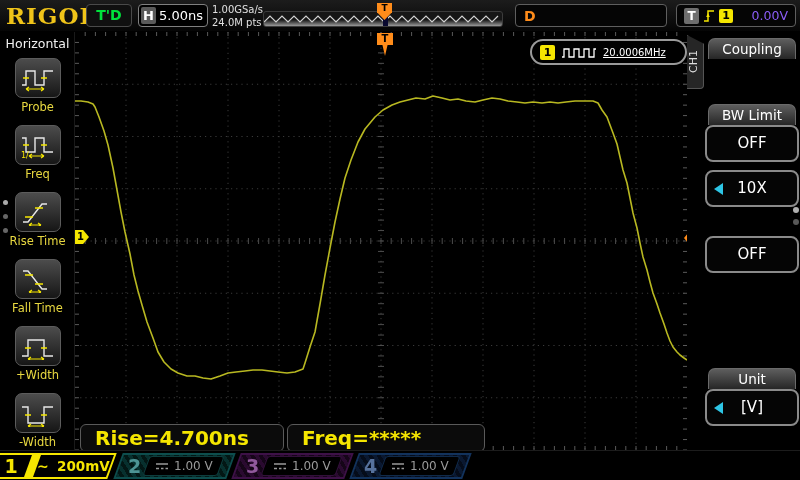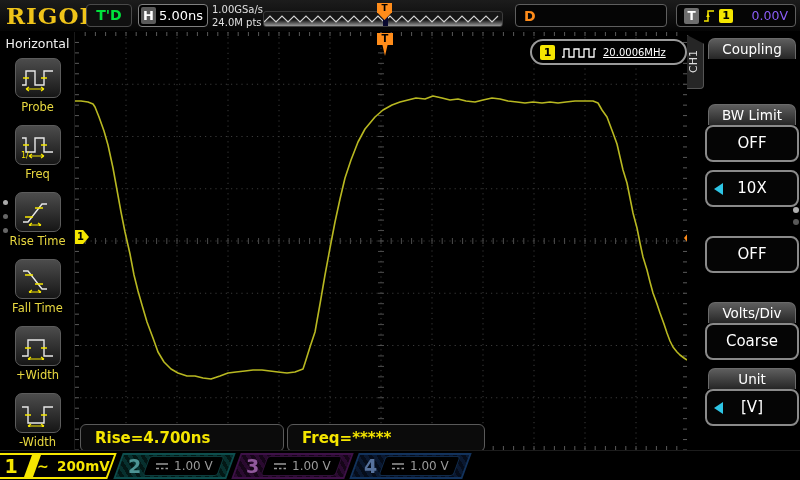--- a/index.html
+++ b/index.html
@@ -35,21 +35,21 @@
   .page-dot { position:absolute; width:5px; height:5px; border-radius:50%; }
 
   
   #grat { position:absolute; left:75px; top:32px; width:612px; height:418px; background:#000; }
   #grat svg { position:absolute; left:0; top:0; }
 
   .counter-box { position:absolute; left:530px; top:39px; width:157px; height:26px; background:#000; border:2px solid #9a9a9a; border-radius:13px; display:flex; align-items:center; gap:6px; padding:0 8px; }
   .counter-chip { width:15px; height:15px; background:#f5e600; border-radius:2px; color:#000; font-weight:bold; font-size:11px; text-align:center; line-height:15px; }
   .counter-val { color:#fff; font-size:10px;text-decoration:underline; }
 
-  .meas-box { position:absolute; top:424px; height:28px; background:#0b0b0b; border:1px solid #5a5a5a; border-radius:6px; color:#f5e600; font-weight:bold; font-size:15px; line-height:26px; padding-left:14px; }
+  .meas-box { position:absolute; top:424px; height:28px; background:#0b0b0b; border:1px solid #5a5a5a; border-radius:6px; color:#f5e600; font-weight:bold; font-size:20px; line-height:26px; padding-left:14px; }
   #meas1 { left:80px; width:204px; }
   #meas2 { left:287px; width:198px; }
 
   .trig-pos-marker { position:absolute; left:377px; top:33px; width:16px; height:23px; background:#ff8c1a; clip-path:polygon(0 0,100% 0,100% 52%,66% 52%,50% 100%,34% 52%,0 52%); color:#000; font-weight:bold; font-size:10px; text-align:center; line-height:12px; }
   .ch-offset-marker { position:absolute; left:75px; top:230px; width:14px; height:14px; background:#f5e600; clip-path:polygon(0 0,58% 0,100% 50%,58% 100%,0 100%); color:#000; font-weight:bold; font-size:10px; line-height:14px; padding-left:2px; }
   .trig-level-marker { position:absolute; left:684px; top:231px; width:16px; height:14px; background:#ff8c1a; clip-path:polygon(100% 0,36% 0,0 50%,36% 100%,100% 100%); color:#000; font-weight:bold; font-size:9.5px; line-height:14px; padding-left:6px; }
 
   
   #rightmenu { position:absolute; left:687px; top:32px; width:113px; height:418px; background:#000; }
   .ch-tab { position:absolute; left:0; top:3px; width:17px; height:54px; background:#262626; border:1px solid #555; border-right:none; border-radius:4px 0 0 0; clip-path:polygon(0 0,100% 0,100% 100%,0 84%); color:#ddd; font-size:11px; writing-mode:vertical-rl; transform:rotate(180deg); text-align:center; }
@@ -548,27 +548,20 @@
         <div class="rm-arrow"></div>
         <span>10X</span>
       </div>
     </div>
     <div class="rm-item" style="top:204px">
       <div class="rm-value">
         
         <span>OFF</span>
       </div>
     </div>
-    <div class="rm-item" style="top:270px">
-      <div class="rm-title">Volts/Div</div>
-      <div class="rm-value">
-        
-        <span>Coarse</span>
-      </div>
-    </div>
     <div class="rm-item" style="top:336px">
       <div class="rm-title">Unit</div>
       <div class="rm-value">
         <div class="rm-arrow"></div>
         <span>[V]</span>
       </div>
     </div>
 
     <div class="rm-dot" style="top:175px; background:#b0b0b0"></div>
     <div class="rm-dot" style="top:187px; background:#585858"></div>

